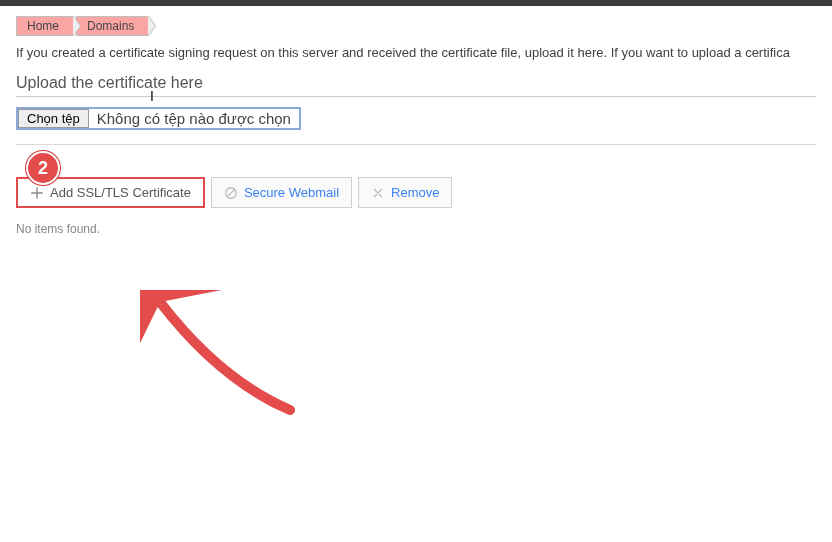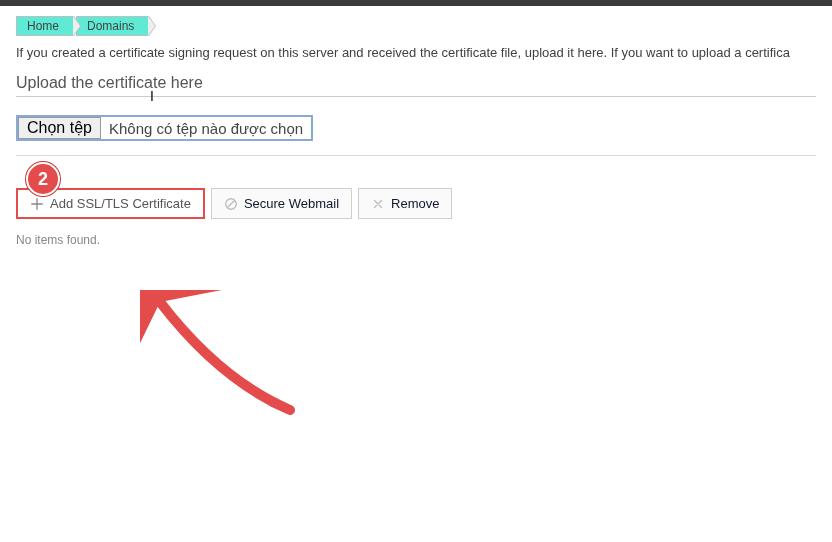--- a/index.html
+++ b/index.html
@@ -1,21 +1,21 @@
 <!DOCTYPE html>
 <html><head>
   <meta charset="utf-8">
   <style>
     * { box-sizing: border-box; margin: 0; padding: 0; }
     body { font-family: "Segoe UI", Arial, sans-serif; font-size: 13px; color: #444; background: #fff; width: 832px; }
     .topbar { background: #3b3b3b; height: 6px; width: 100%; }
     .content { padding: 10px 16px 16px 16px; }
     .breadcrumb { display: flex; gap: 2px; margin-bottom: 8px; }
     .breadcrumb-item {
-      background: #5eead4;
+      background: #fca5a5;
       border: 1px solid #bfbfbf;
       padding: 2px 14px 2px 10px;
       font-size: 12px;
       color: #444;
       position: relative;
       cursor: pointer;
     }
     .breadcrumb-item::after {
       content: "";
       position: absolute;
@@ -50,32 +50,32 @@
       vertical-align: middle;
       cursor: pointer;
     }
     .intro p { font-size: 13px; color: #404040; margin-bottom: 12px; line-height: 1.4; white-space: nowrap; overflow: hidden; }
     h2 {
       font-size: 16px;
       font-weight: 400;
       color: #555;
       border-bottom: 1px solid #ccc;
       padding-bottom: 4px;
-      margin-bottom: 12px;
+      margin-bottom: 4px;
       position: relative;
     }
     .cursor-i { position: absolute; left: 134px; top: 14px; font-size: 14px; color: #000; }
     .form-row { display: flex; align-items: center; border-bottom: 1px solid #d9d9d9; padding: 6px 0 14px 0; }
     .form-label { width: 236px; font-size: 13px; }
     .required { color: #c0392b; }
     .file-input-wrap { display: inline-flex; align-items: center; border: 2px solid #8aa9d6; }
     .file-btn {
       background: #efefef;
       border: 1px solid #999;
-      font-size: 16px;
+      font-size: 13px;
       padding: 1px 8px;
       cursor: pointer;
     }
     .file-empty { font-size: 15px; padding: 0 8px; }
     .upload-row { display: flex; align-items: center; padding: 14px 0 18px 236px; position: relative; }
     .step-badge {
       position: absolute;
       left: 10px;
       top: 6px;
       width: 34px; height: 34px;
@@ -104,21 +104,21 @@
       background: #f5f5f5;
       border: 1px solid #cfcfcf;
       color: #555;
       font-size: 13px;
       padding: 6px 12px;
       cursor: pointer;
       display: inline-flex;
       align-items: center;
       gap: 6px;
     }
-    .tool-btn.disabled { color: #0f172a; background: #fafafa; cursor: default; }
+    .tool-btn.disabled { color: #3b82f6; background: #fafafa; cursor: default; }
     .tool-btn.highlighted { border: 2px solid #e44b4b; background: #fff; }
     .icon { width: 14px; height: 14px; display: inline-flex; align-items: center; justify-content: center; }
     .plus-icon svg, .ban-icon svg, .x-icon svg { width: 14px; height: 14px; }
     .empty-msg { margin-top: 14px; font-size: 12px; color: #888; }
     .arrow {
       position: absolute;
       left: 140px;
       top: 290px;
       width: 160px; height: 130px;
       pointer-events: none;

